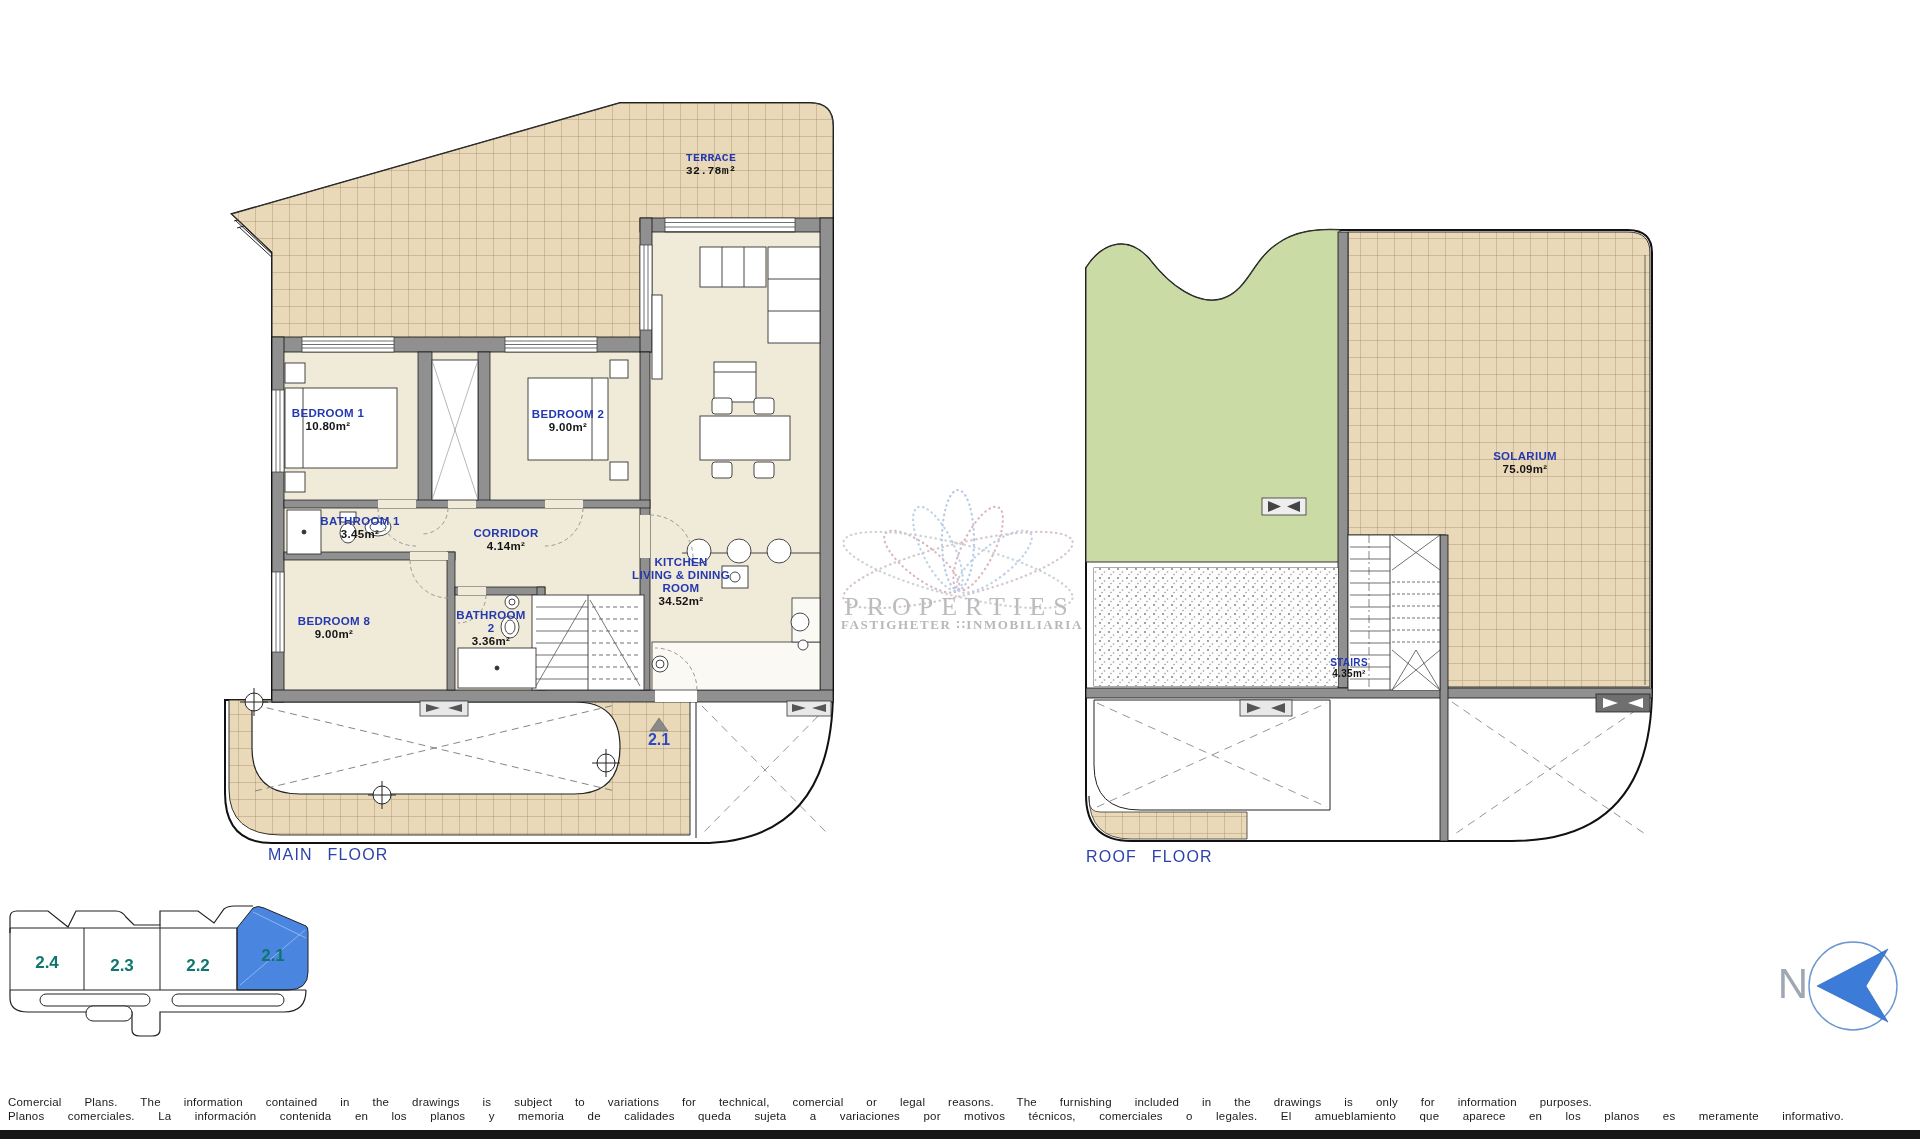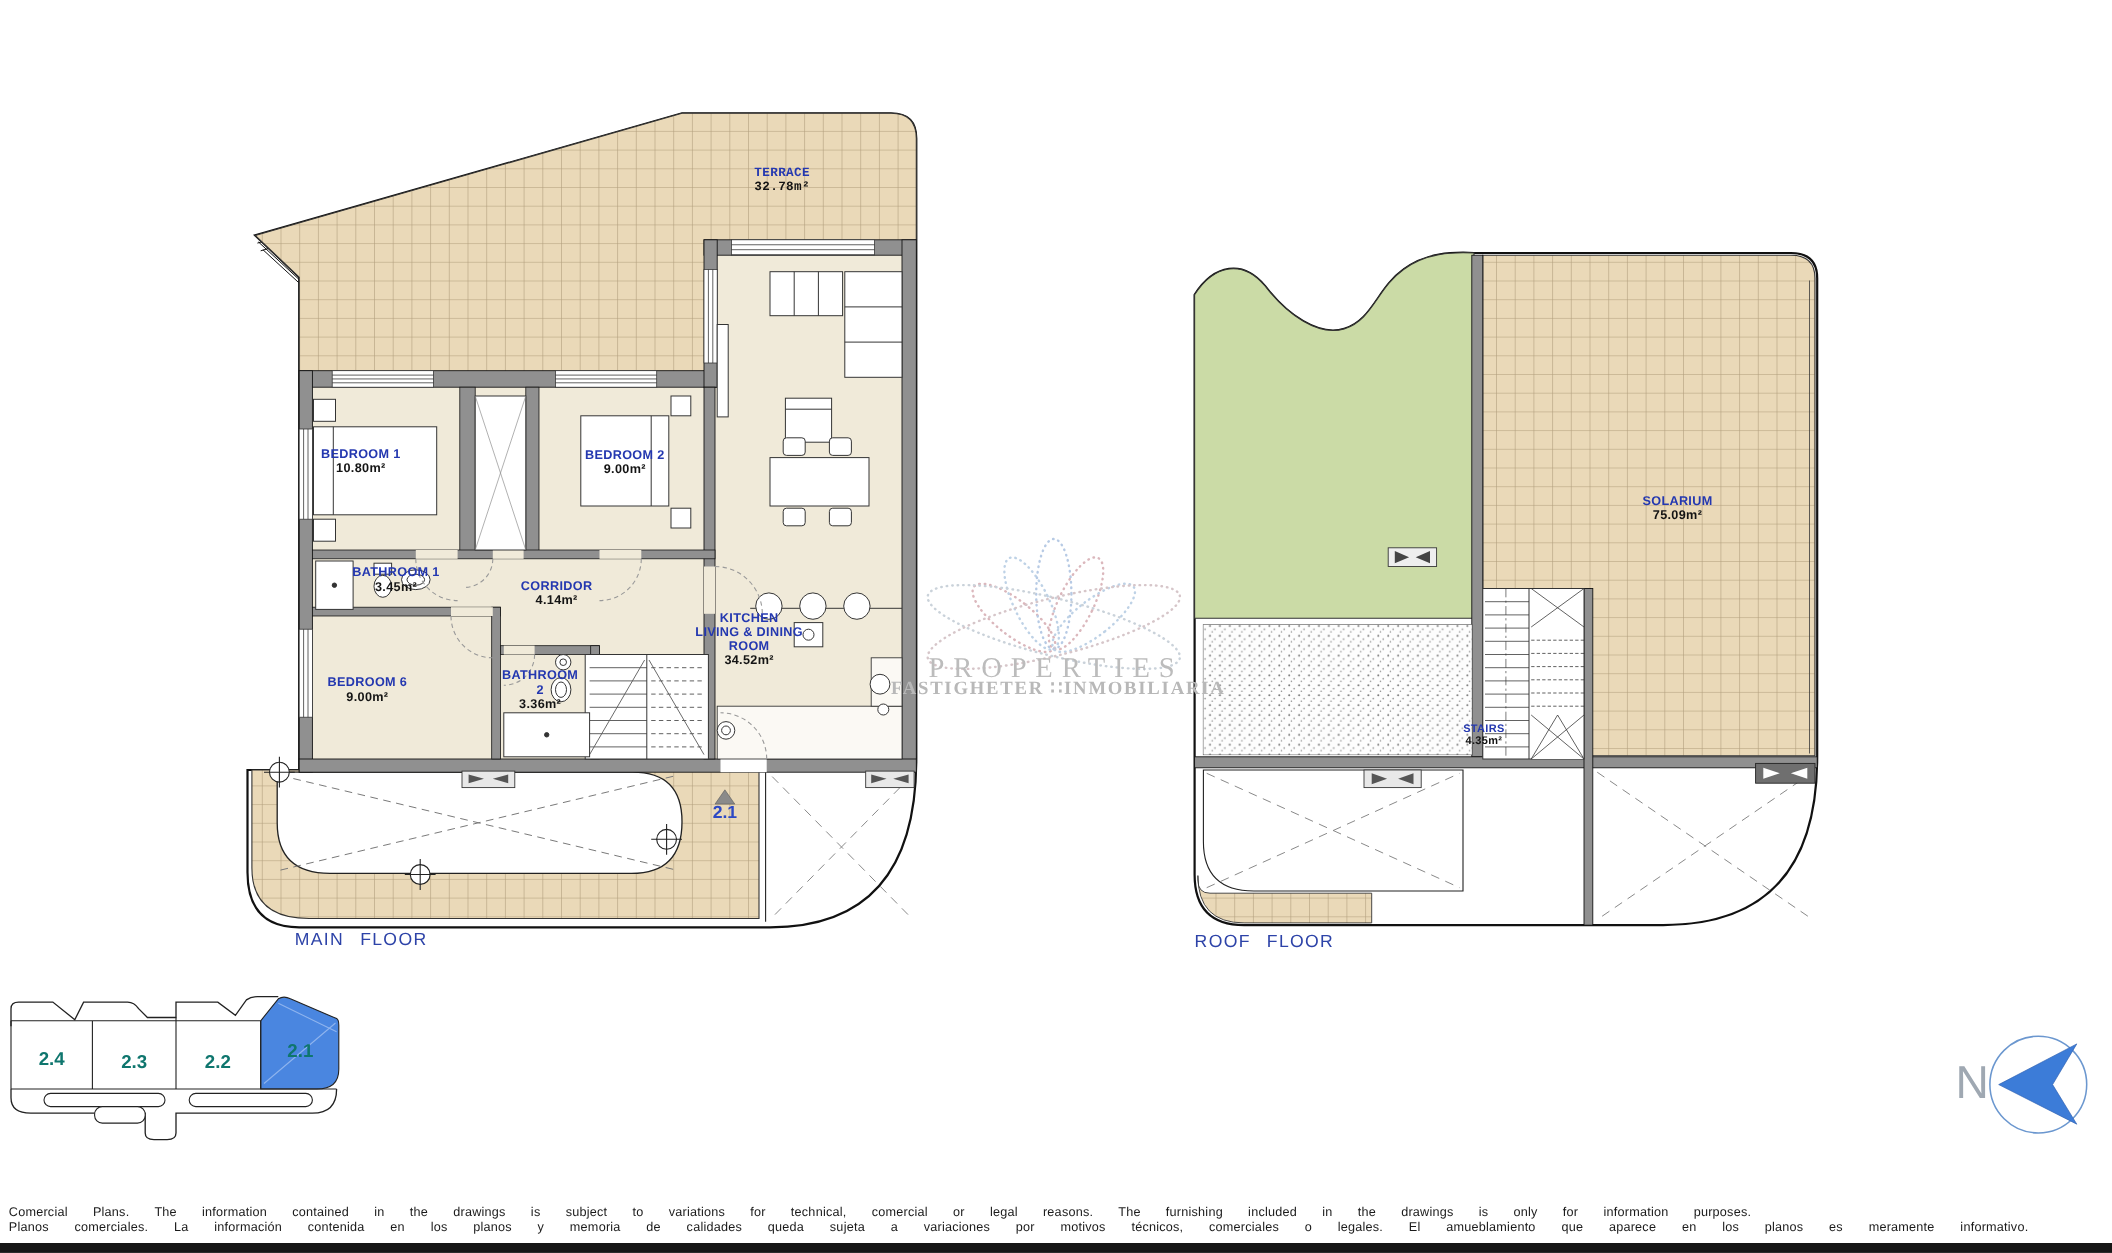--- a/index.html
+++ b/index.html
@@ -13,21 +13,21 @@
   .floor-title{position:absolute;font:16px "Liberation Sans",sans-serif;color:#2d43a8;
        letter-spacing:1.2px;word-spacing:9px;white-space:nowrap;z-index:30;}
   .entrance-lbl{position:absolute;transform:translate(-50%,-50%);
        font:bold 16px "Liberation Sans",sans-serif;color:#2d49c4;z-index:30;}
   .unit-lbl{position:absolute;transform:translate(-50%,-50%);
        font:bold 17px "Liberation Sans",sans-serif;color:#0f766e;z-index:30;}
   .wm{position:absolute;transform:translate(-50%,-50%);white-space:nowrap;z-index:20;
       font-family:"Liberation Serif",serif;color:#c4c4c4;}
   .wm-lotus{font-size:70px;letter-spacing:5px;color:#c3c3c3;opacity:.92;}
   .wm-prop{font-size:26px;letter-spacing:8px;color:#bcbcbc;}
-  .wm-tag{font-size:17px;font-weight:bold;letter-spacing:1.6px;color:#b8b8b8;}
+  .wm-tag{font-size:13px;font-weight:bold;letter-spacing:1.6px;color:#b8b8b8;}
   .compass-n{position:absolute;transform:translate(-50%,-50%);
       font:42px "Liberation Sans",sans-serif;color:#9fa8b2;z-index:30;}
   .disc{position:absolute;left:8px;font:11.5px "Liberation Sans",sans-serif;color:#1a1a1a;
       letter-spacing:.2px;text-align:justify;text-align-last:justify;z-index:30;}
   .bottom-bar{position:absolute;left:0;bottom:0;width:1920px;height:9px;background:#161616;z-index:40;}
   .stairs-lbl{font-size:10px;line-height:11px;}
 </style>
 </head>
 <body>
 
@@ -268,21 +268,21 @@
 </div>
 <div class="lbl" style="left:360px;top:528px;">
   <div>BATHROOM 1</div>
   <div class="area">3.45m²</div>
 </div>
 <div class="lbl" style="left:506px;top:540px;">
   <div>CORRIDOR</div>
   <div class="area">4.14m²</div>
 </div>
 <div class="lbl" style="left:334px;top:628px;">
-  <div>BEDROOM 6</div>
+  <div>BEDROOM 8</div>
   <div class="area">9.00m²</div>
 </div>
 <div class="lbl" style="left:491px;top:628px;">
   <div>BATHROOM</div>
   <div>2</div>
   <div class="area">3.36m²</div>
 </div>
 <div class="lbl" style="left:681px;top:582px;">
   <div>KITCHEN</div>
   <div>LIVING &amp; DINING</div>

